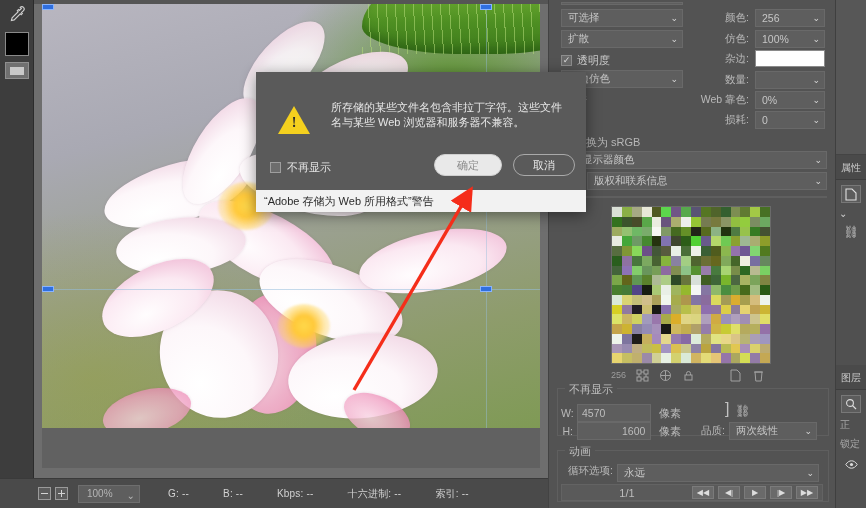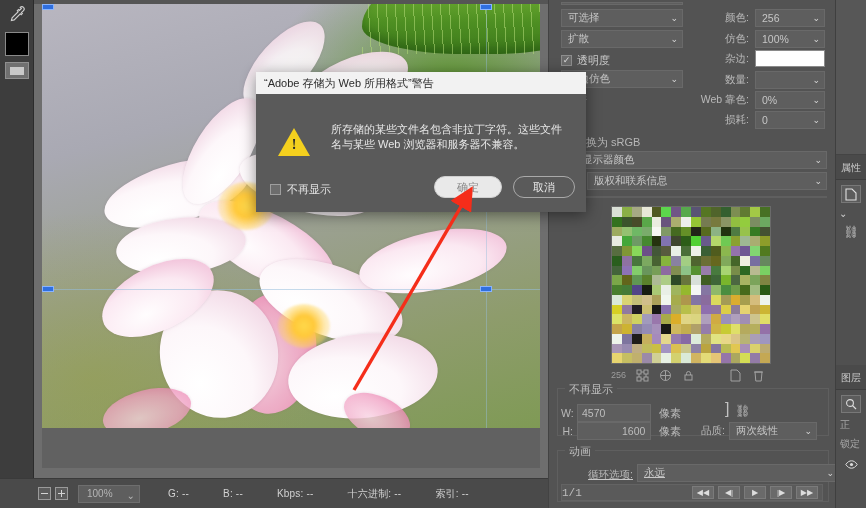--- a/index.html
+++ b/index.html
@@ -723,29 +723,29 @@
     <div style="position:absolute;left:140px;top:422px;display:flex;align-items:center;">
       <span class="lbl" style="width:36px;">品质:</span>
       <div class="select" style="width:88px;margin-left:4px;">
         <span>两次线性</span>
         <span class="cv">⌄</span>
       </div>
     </div>
 
     <div style="position:absolute;left:8px;top:450px;width:272px;height:52px;border:1px solid #5f5f5f;"></div>
     <div style="position:absolute;left:16px;top:444px;background:#535353;padding:0 4px;color:#bdbdbd;">动画</div>
-    <div style="position:absolute;left:28px;top:464px;display:flex;align-items:flex-end;text-decoration:underline;">
+    <div style="position:absolute;left:8px;top:464px;display:flex;align-items:flex-start;">
       <span class="lbl" style="width:56px;">循环选项:</span>
       <div class="select" style="width:202px;margin-left:4px;">
         <span>永远</span>
         <span class="cv">⌄</span>
       </div>
     </div>
     <div style="position:absolute;left:12px;top:484px;width:262px;height:17px;background:#5a5a5a;border:1px solid #636363;display:flex;align-items:center;">
-      <span style="width:130px;text-align:left;color:#bdbdbd;font-family:Liberation Mono, monospace;">1/1</span>
+      <span style="width:130px;text-align:center;color:#bdbdbd;">1/1</span>
       <span style="display:flex;gap:4px;">
         <span style="width:22px;height:13px;background:#6a6a6a;border:1px solid #7b7b7b;display:flex;align-items:center;justify-content:center;color:#ddd;font-size:8px;">◀◀</span>
         <span style="width:22px;height:13px;background:#6a6a6a;border:1px solid #7b7b7b;display:flex;align-items:center;justify-content:center;color:#ddd;font-size:8px;">◀|</span>
         <span style="width:22px;height:13px;background:#6a6a6a;border:1px solid #7b7b7b;display:flex;align-items:center;justify-content:center;color:#ddd;font-size:8px;">▶</span>
         <span style="width:22px;height:13px;background:#6a6a6a;border:1px solid #7b7b7b;display:flex;align-items:center;justify-content:center;color:#ddd;font-size:8px;">|▶</span>
         <span style="width:22px;height:13px;background:#6a6a6a;border:1px solid #7b7b7b;display:flex;align-items:center;justify-content:center;color:#ddd;font-size:8px;">▶▶</span>
       </span>
     </div>
   </div>
 
@@ -773,31 +773,31 @@
     <div style="padding-left:4px;color:#a8a8a8;font-size:10px;margin-top:5px;">锁定</div>
     <div style="text-align:center;margin-top:8px;">
       <svg width="13" height="9" viewBox="0 0 13 9">
         <path d="M.8 4.5C2.6 1.8 4.5.8 6.5.8s3.9 1 5.7 3.7c-1.8 2.7-3.7 3.7-5.7 3.7S2.6 7.2.8 4.5z" fill="none" stroke="#ddd"></path>
         <circle cx="6.5" cy="4.5" r="1.6" fill="#ddd"></circle>
       </svg>
     </div>
   </div>
 
   <div id="dialog">
-    <div id="dlg-title">“Adobe 存储为 Web 所用格式”警告</div>
     <div id="dlg-body">
       <div id="warn-icon"></div>
       <div id="dlg-msg">所存储的某些文件名包含非拉丁字符。这些文件名与某些 Web 浏览器和服务器不兼容。</div>
       <div id="dlg-chk">
         <span class="box"></span>
         <span>不再显示</span>
       </div>
       <div class="dlg-btn" id="btn-ok">确定</div>
       <div class="dlg-btn" id="btn-cancel">取消</div>
     </div>
+    <div id="dlg-title">“Adobe 存储为 Web 所用格式”警告</div>
   </div>
 
   <div class="cursor"></div>
 
   <svg id="arrow">
     <defs>
       <marker id="ah" markerWidth="7" markerHeight="7" refX="3" refY="3.5" orient="auto">
         <path d="M0,0 L7,3.5 L0,7 z" fill="#f52d1a"></path>
       </marker>
     </defs>

